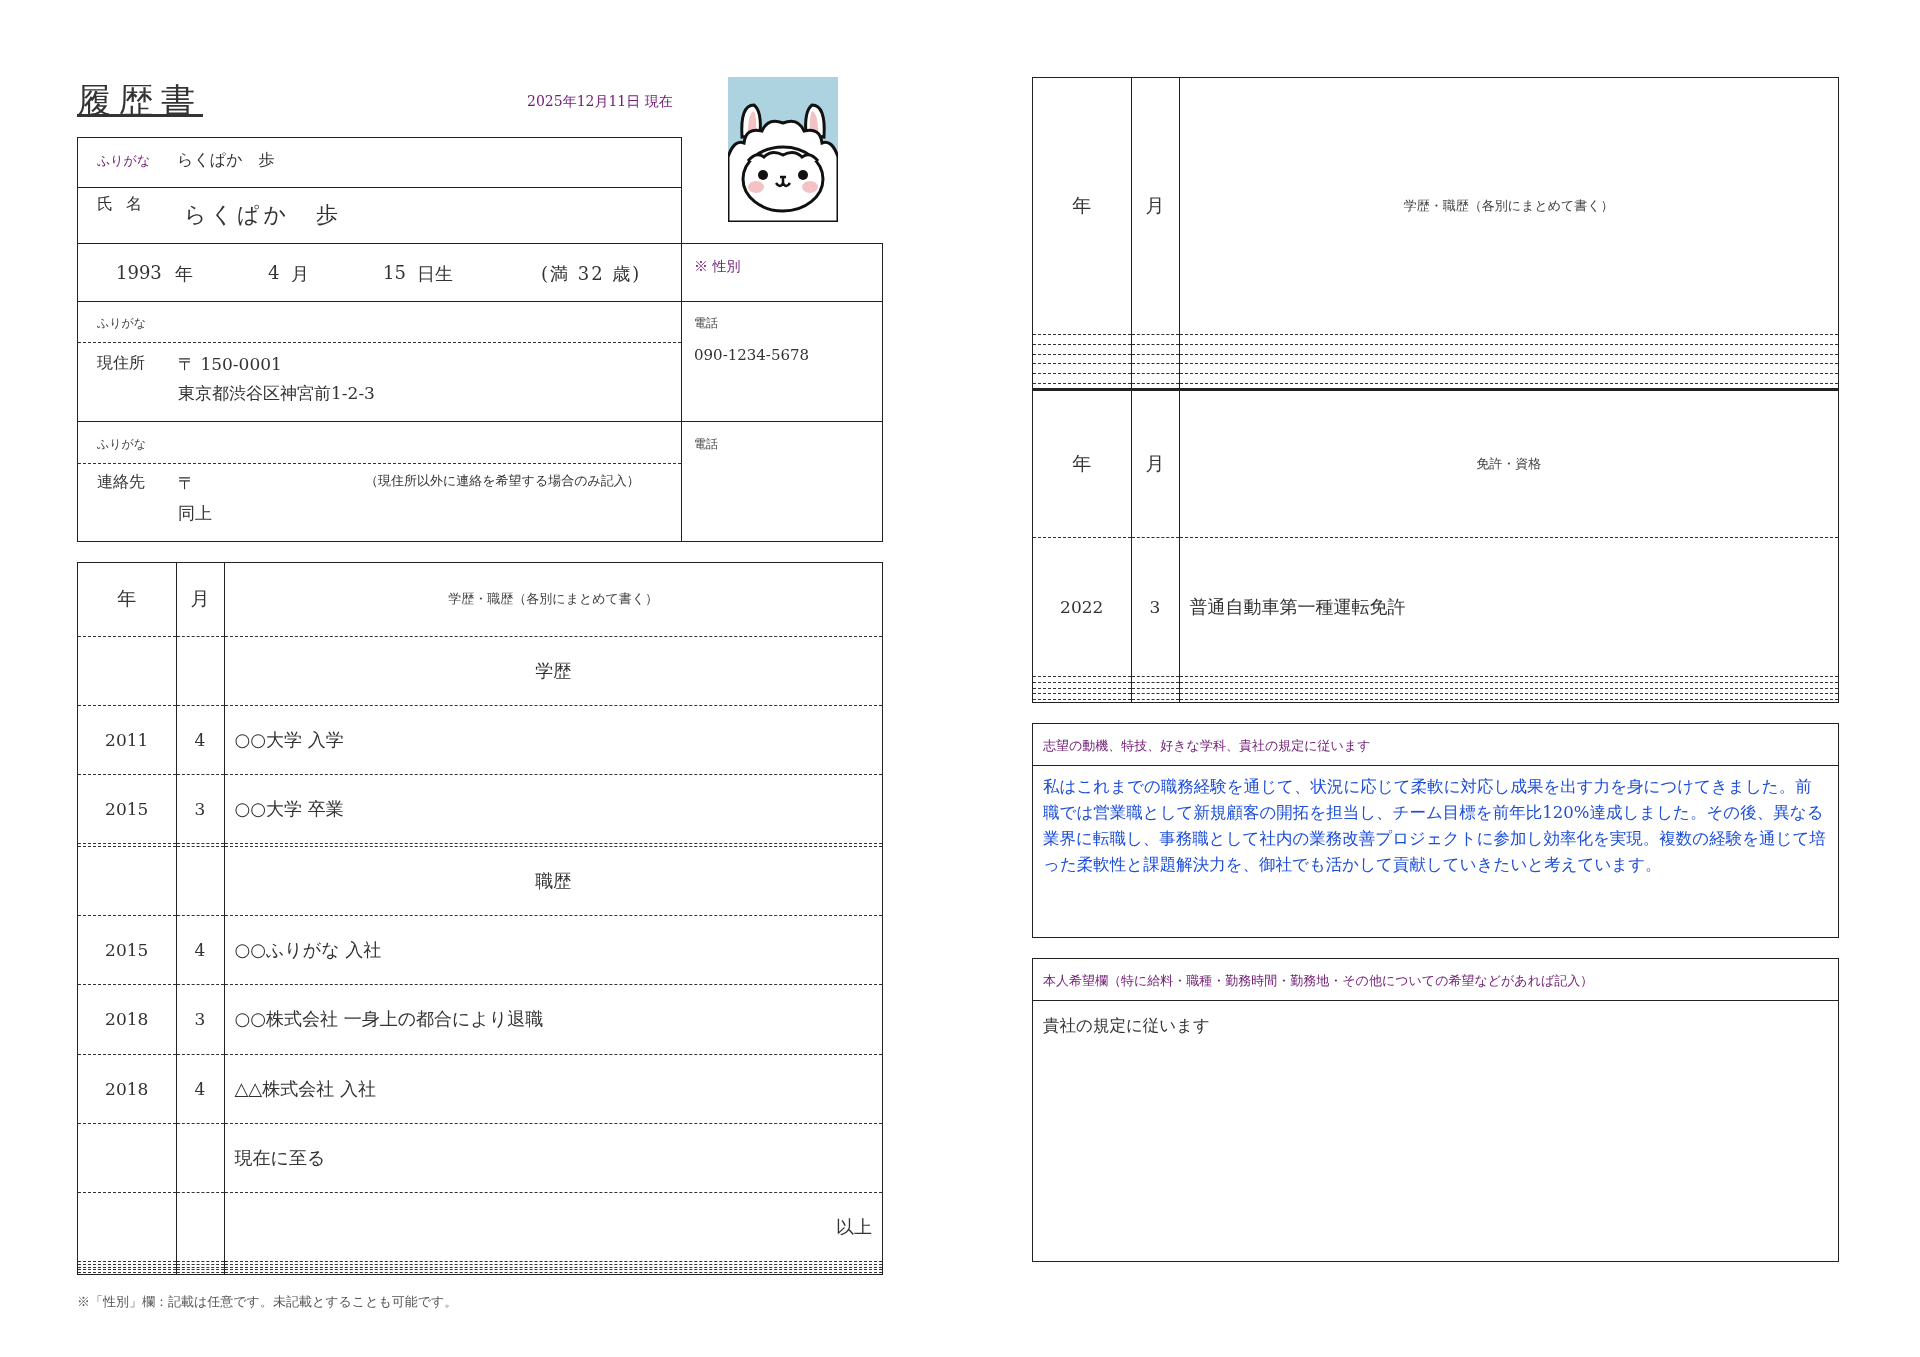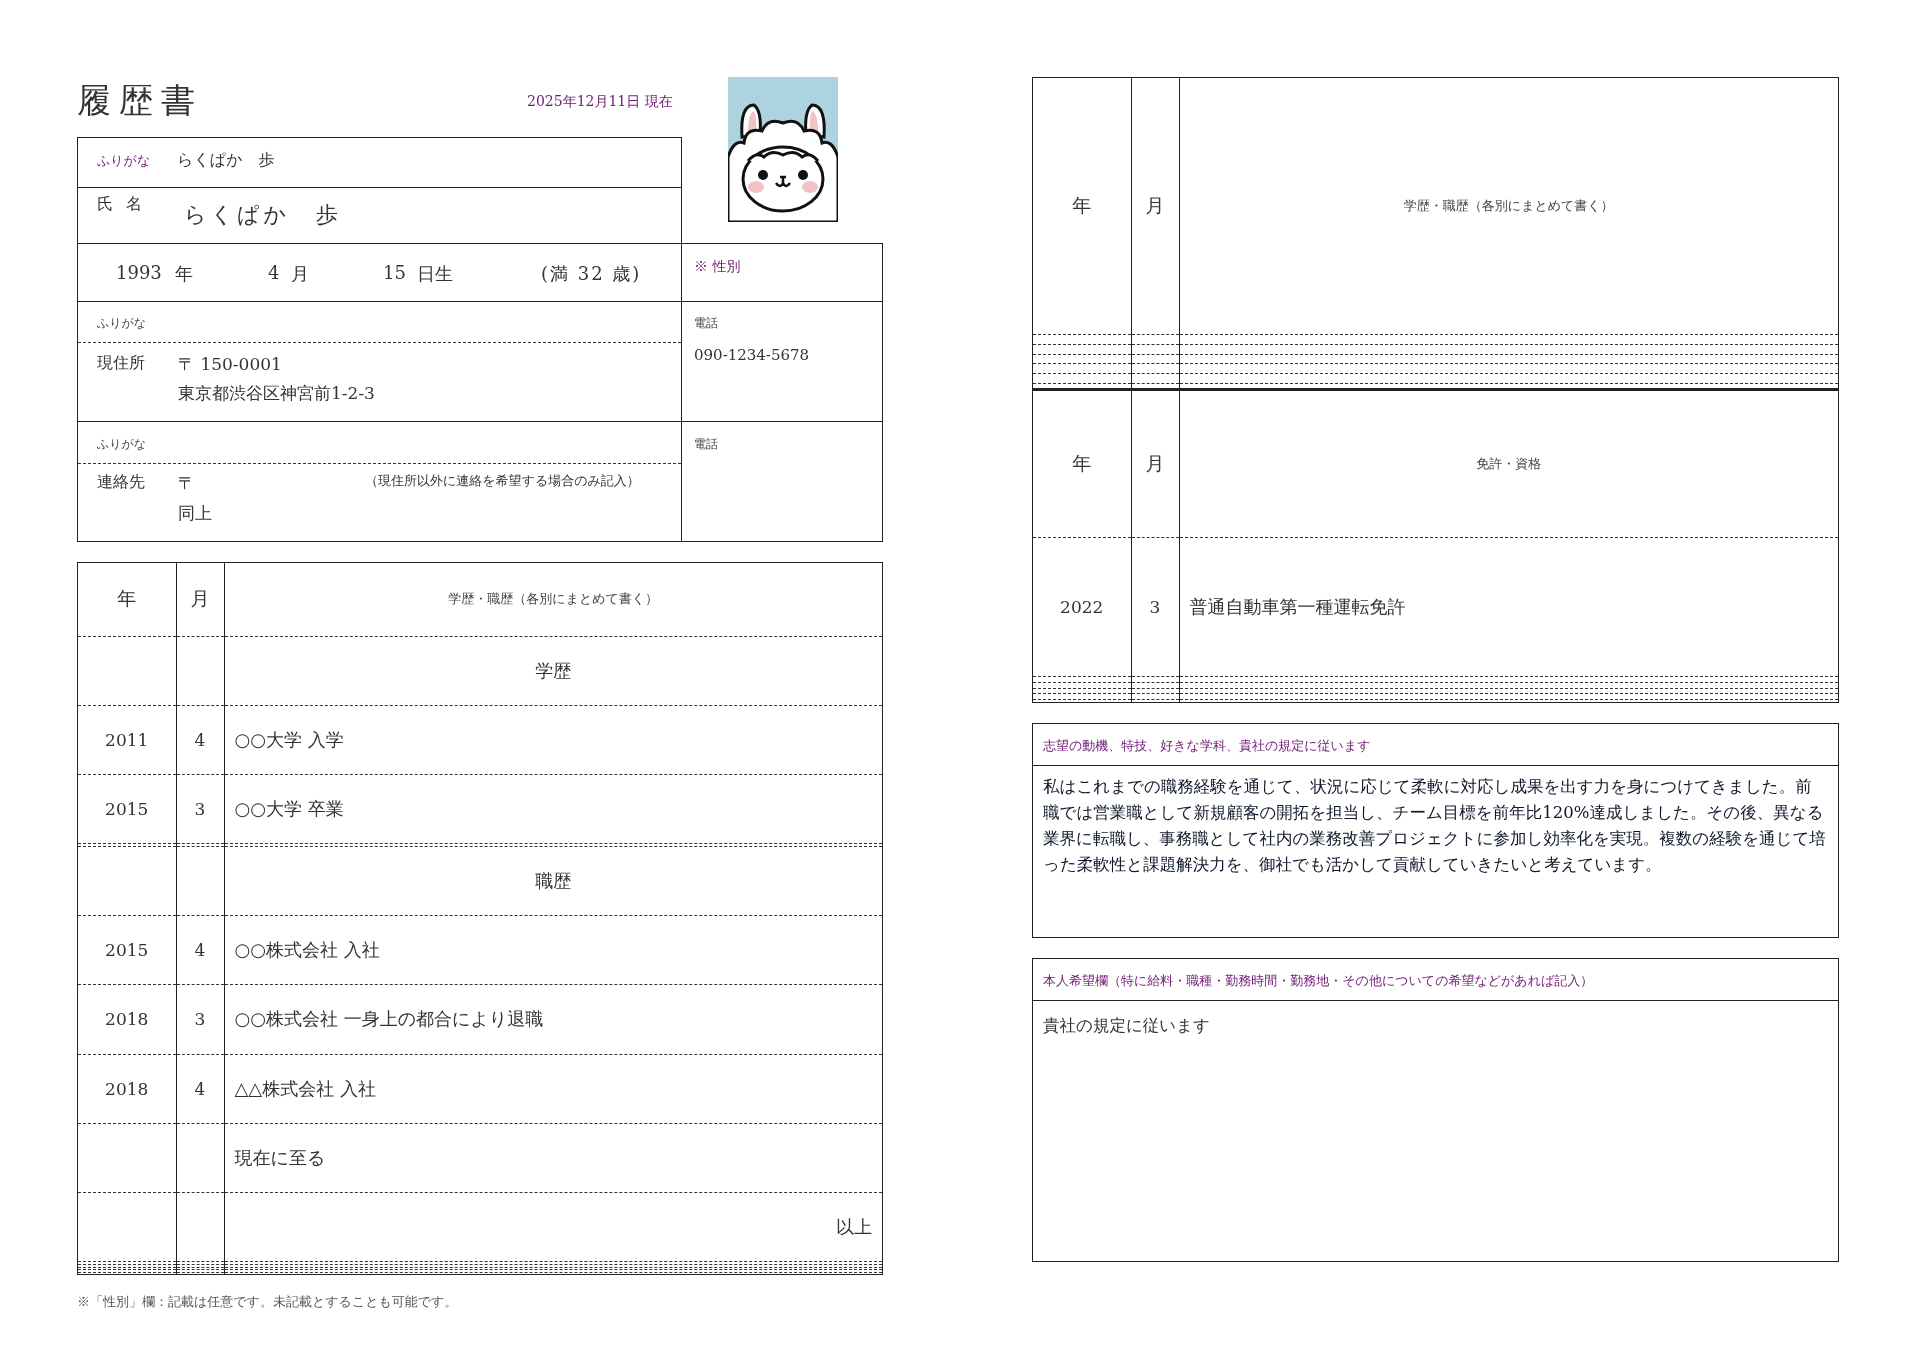--- a/index.html
+++ b/index.html
@@ -17,26 +17,26 @@
   table.hist { border-collapse:collapse; width:100%; height:100%; table-layout:fixed; }
   table.hist td { border-bottom:1.5px dashed #333; padding:0 10px; font-size:18px; color:#333; vertical-align:middle; white-space:nowrap; overflow:hidden; }
   table.hist tr:last-child td { border-bottom:none; }
   table.hist td.c-year { text-align:center; border-right:1.5px solid #222; padding:0; font-size:17px; }
   table.hist td.c-month { text-align:center; border-right:1.5px solid #222; padding:0; font-size:17px; }
   table.hist tr.head td { font-size:19px; }
   table.hist tr.head td.c-content { text-align:center; font-size:13px; color:#444; }
   table.hist td.center { text-align:center; }
   table.hist td.right { text-align:right; }
   .photo { overflow:hidden; background:#add3e0; }
-  .para { font-size:16.5px; line-height:26px; color:#0f172a; }
+  .para { font-size:16.5px; line-height:26px; color:#1d4ed8; }
 </style>
 </head>
 <body>
 
-<div class="abs title" style="left:77px;top:78px;">履歴書</div>
+<div class="abs title" style="left:77px;top:78px;text-decoration:underline;">履歴書</div>
 <div class="abs small" style="left:527px;top:93px;font-size:14px;">2025年12月11日 現在</div>
 
 <div class="abs photo" style="left:728px;top:77px;width:110px;height:145px;">
   <svg width="110" height="145" viewBox="0 0 110 145">
     <rect width="110" height="145" fill="#add3e0"></rect>
 
     <path d="M14 60 Q12 28 26 28 Q34 34 32 58 Z" fill="#fff" stroke="#111" stroke-width="3"></path>
     <path d="M20 56 Q20 36 26 34 Q29 40 28 56 Z" fill="#f2c2c4"></path>
     <path d="M96 60 Q98 28 84 28 Q76 34 78 58 Z" fill="#fff" stroke="#111" stroke-width="3"></path>
     <path d="M90 56 Q90 36 84 34 Q81 40 82 56 Z" fill="#f2c2c4"></path>
@@ -138,21 +138,21 @@
           <td></td>
         </tr>
     <tr>
           <td class="c-year"></td>
           <td class="c-month"></td>
           <td class="center">職歴</td>
         </tr>
     <tr>
           <td class="c-year">2015</td>
           <td class="c-month">4</td>
-          <td>○○株式会社 入社</td>
+          <td>○○ふりがな 入社</td>
         </tr>
     <tr>
           <td class="c-year">2018</td>
           <td class="c-month">3</td>
           <td>○○株式会社 一身上の都合により退職</td>
         </tr>
     <tr>
           <td class="c-year">2018</td>
           <td class="c-month">4</td>
           <td>△△株式会社 入社</td>

